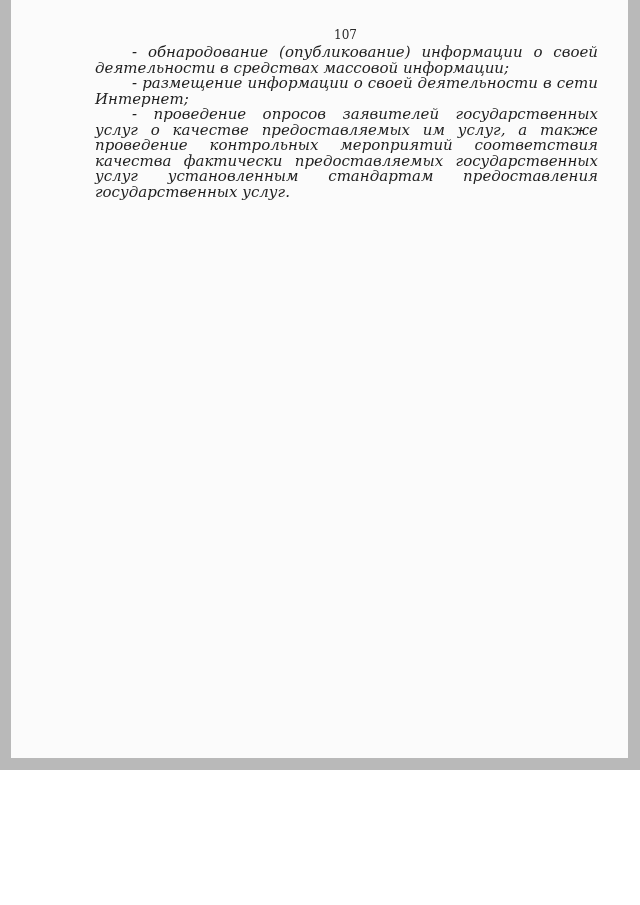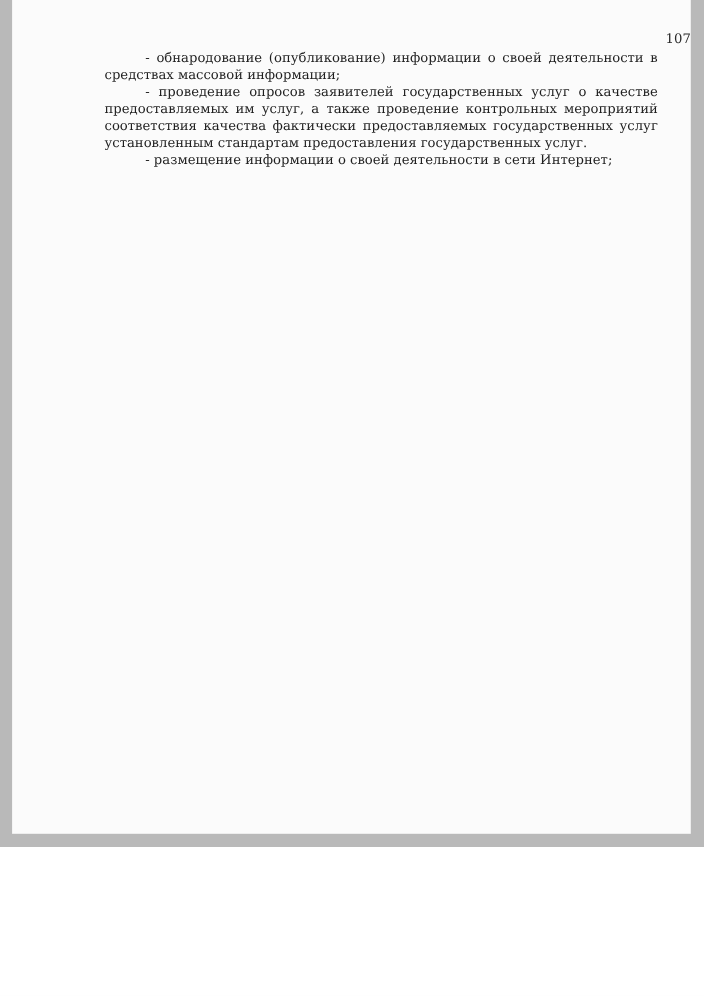--- a/index.html
+++ b/index.html
@@ -28,47 +28,48 @@
       top: 0;
       width: 617px;
       height: 758px;
       background: #fbfbfb;
     }
     .page-number {
       position: absolute;
       left: 0;
       width: 100%;
       top: 28px;
-      text-align: right;
+      text-align: center;
       font-size: 12px;
       color: #2a2a2a;
       padding-left: 52px;
       box-sizing: border-box;
     }
     .body-text {
       position: absolute;
       left: 84px;
       top: 45px;
       width: 503px;
-      font-size: 12px;
+      font-size: 15px;
       line-height: 15.5px;
       color: #1e1e1e;
+      font-style: italic;
     }
     .para {
       margin: 0;
       text-align: justify;
       text-indent: 37px;
     }
   </style>
 </head>
 <body>
 
 <div class="scan-bg"></div>
 
 <div class="page">
   <div class="page-number">107</div>
 
   <div class="body-text">
     <p class="para">- обнародование (опубликование) информации о своей деятельности в средствах массовой информации;</p>
+    <p class="para">- размещение информации о своей деятельности в сети Интернет;</p>
     <p class="para">- проведение опросов заявителей государственных услуг о качестве предоставляемых им услуг, а также проведение контрольных мероприятий соответствия качества фактически предоставляемых государственных услуг установленным стандартам предоставления государственных услуг.</p>
-    <p class="para">- размещение информации о своей деятельности в сети Интернет;</p>
   </div>
 </div>
 
 </body></html>

